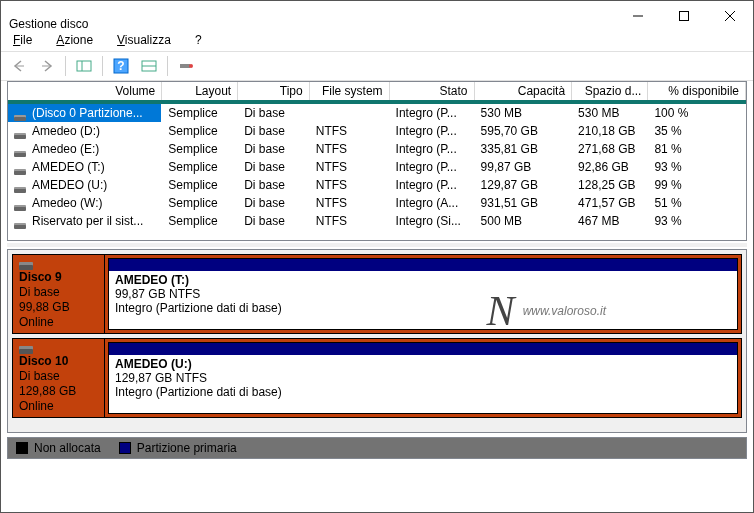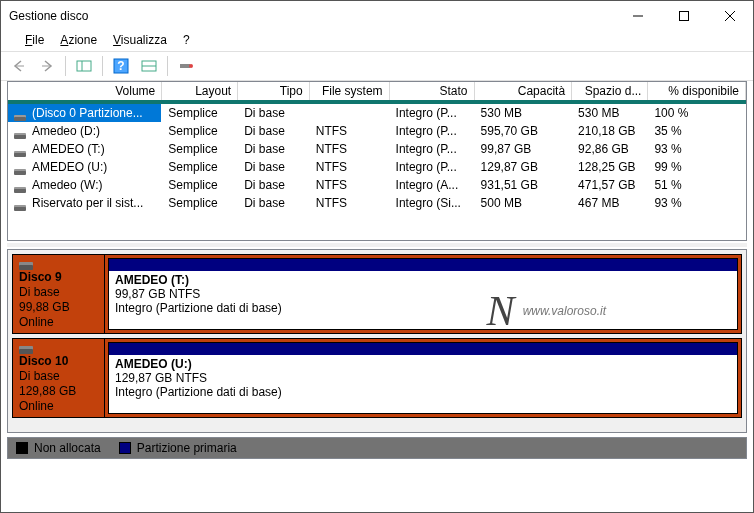--- a/index.html
+++ b/index.html
@@ -1,23 +1,23 @@
 <!DOCTYPE html>
 <html><head>
 <meta charset="utf-8">
 <style>
 * { box-sizing: border-box; margin: 0; padding: 0; font-family: "Segoe UI", Tahoma, sans-serif; font-size: 12px; }
 body { background: #fff; width: 754px; height: 513px; overflow: hidden; border: 1px solid #555; }
 
-.titlebar { display: flex; align-items: center; height: 30px; padding: 0 0 0 8px; background: #fff; }
+.titlebar { display: flex; align-items: flex-end; height: 30px; padding: 0 0 0 8px; background: #fff; }
 .titlebar-title { flex: 1; color: #000; }
 .titlebar-btns { display: flex; }
 .titlebar-btn { width: 46px; height: 30px; display: flex; align-items: center; justify-content: center; color: #000; }
 
-.menubar { display: flex; height: 20px; padding: 0 16px; }
+.menubar { display: flex; height: 20px; padding: 0 4px; gap: 8px; }
 .menu-item { padding: 2px 8px; }
 .menu-item u { text-decoration: underline; }
 
 .toolbar { display: flex; align-items: center; height: 30px; padding: 2px 6px; border-top: 1px solid #e0e0e0; border-bottom: 1px solid #e0e0e0; gap: 4px; }
 .tool-btn { width: 24px; height: 24px; display: flex; align-items: center; justify-content: center; border: 1px solid transparent; }
 .tool-sep { width: 1px; height: 20px; background: #d0d0d0; margin: 0 2px; }
 .tool-btn.disabled { opacity: 0.4; }
 
 .grid-wrap { border: 1px solid #828790; margin: 0 6px; height: 160px; overflow: auto; }
 .grid { display: table; width: 100%; border-collapse: collapse; }
@@ -157,20 +157,30 @@
         <div class="grid-cell c-vol"><span class="vol-icon"></span><span>Amedeo (D:)</span></div>
         <div class="grid-cell c-lay">Semplice</div>
         <div class="grid-cell c-tipo">Di base</div>
         <div class="grid-cell c-fs">NTFS</div>
         <div class="grid-cell c-stato">Integro (P...</div>
         <div class="grid-cell c-cap">595,70 GB</div>
         <div class="grid-cell c-free">210,18 GB</div>
         <div class="grid-cell c-pct">35 %</div>
       </div>
       <div class="grid-row">
+        <div class="grid-cell c-vol"><span class="vol-icon"></span><span>Amedeo (E:)</span></div>
+        <div class="grid-cell c-lay">Semplice</div>
+        <div class="grid-cell c-tipo">Di base</div>
+        <div class="grid-cell c-fs">NTFS</div>
+        <div class="grid-cell c-stato">Integro (P...</div>
+        <div class="grid-cell c-cap">335,81 GB</div>
+        <div class="grid-cell c-free">271,68 GB</div>
+        <div class="grid-cell c-pct">81 %</div>
+      </div>
+      <div class="grid-row">
         <div class="grid-cell c-vol"><span class="vol-icon"></span><span>AMEDEO (T:)</span></div>
         <div class="grid-cell c-lay">Semplice</div>
         <div class="grid-cell c-tipo">Di base</div>
         <div class="grid-cell c-fs">NTFS</div>
         <div class="grid-cell c-stato">Integro (P...</div>
         <div class="grid-cell c-cap">99,87 GB</div>
         <div class="grid-cell c-free">92,86 GB</div>
         <div class="grid-cell c-pct">93 %</div>
       </div>
       <div class="grid-row">

